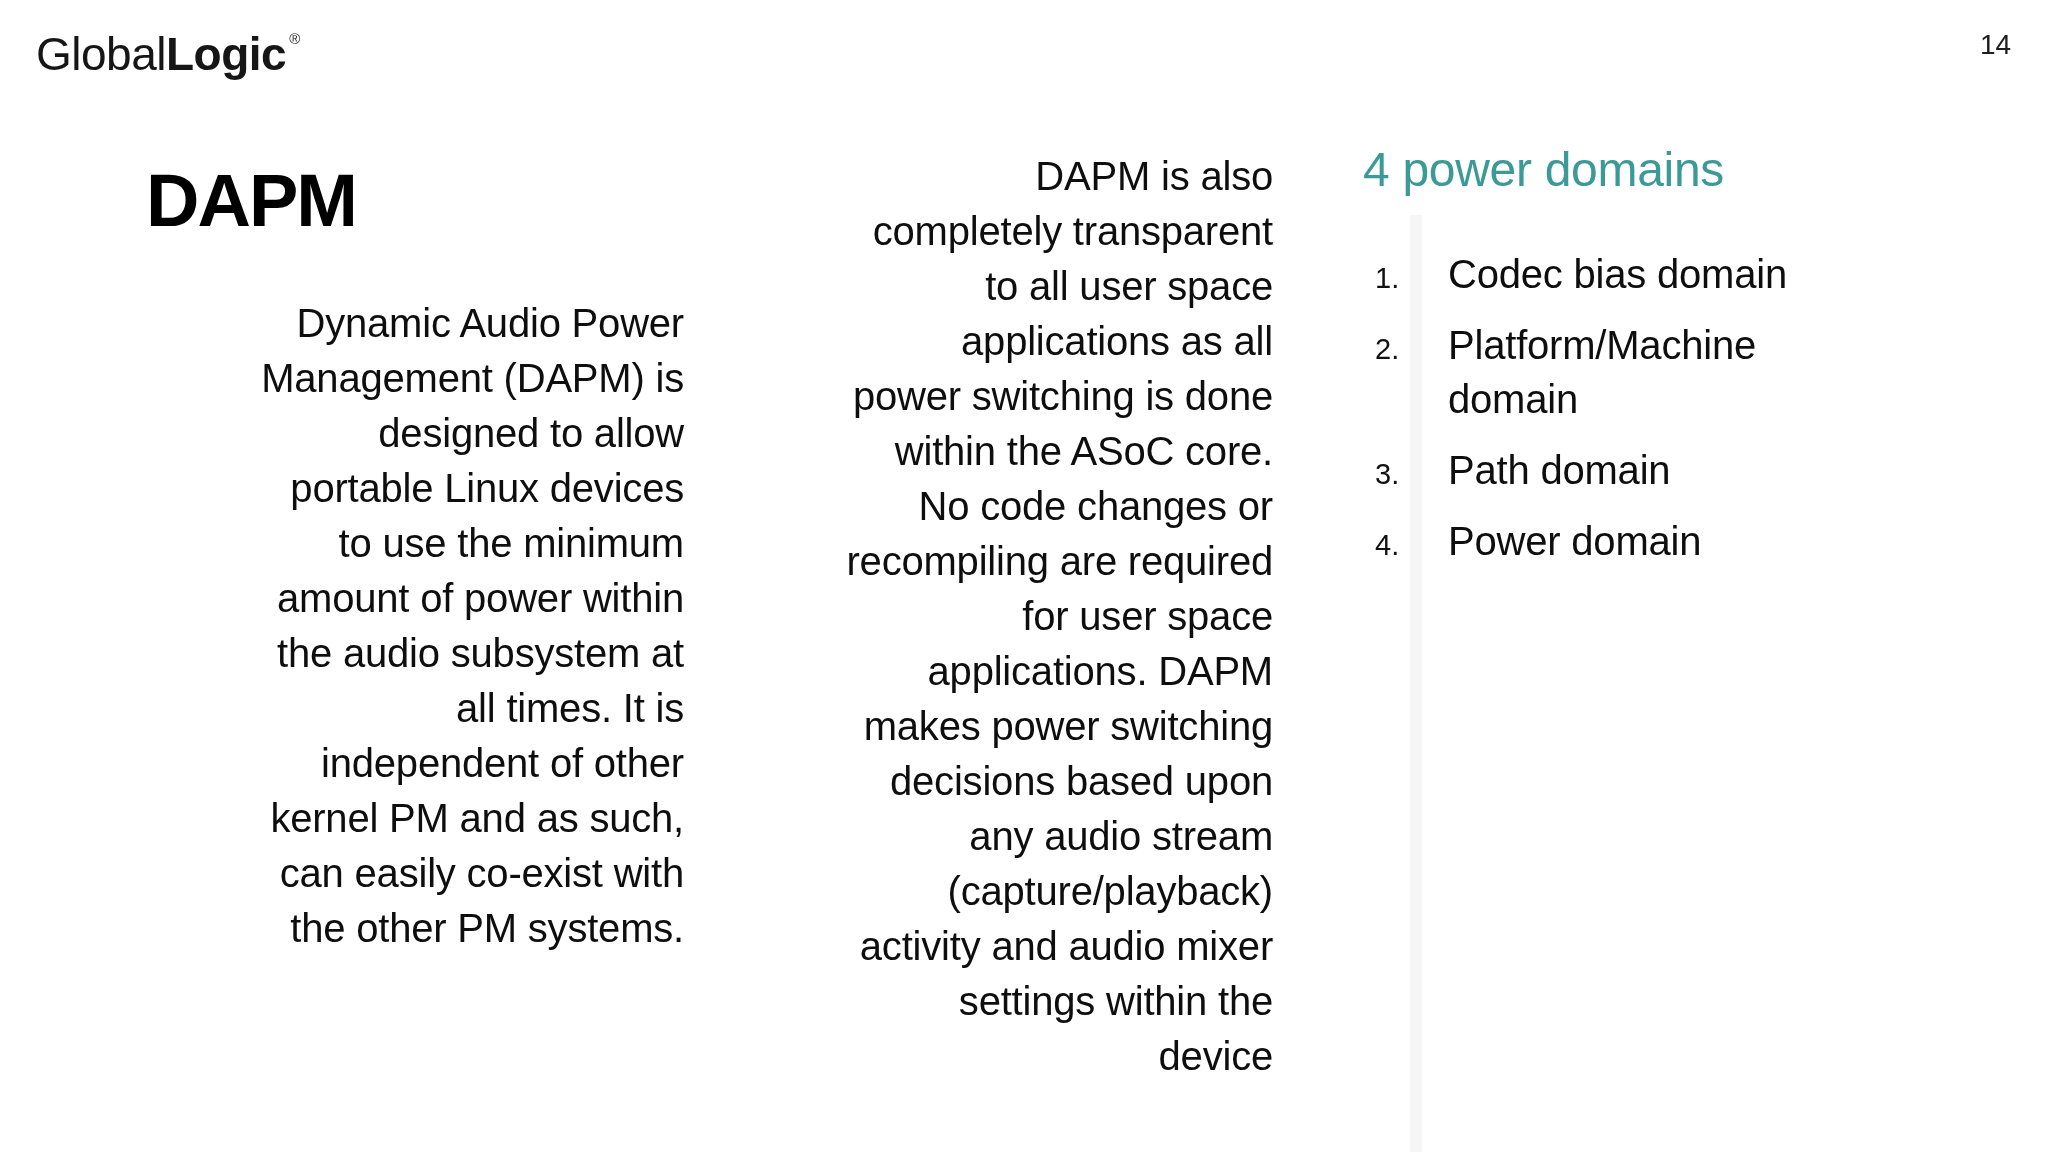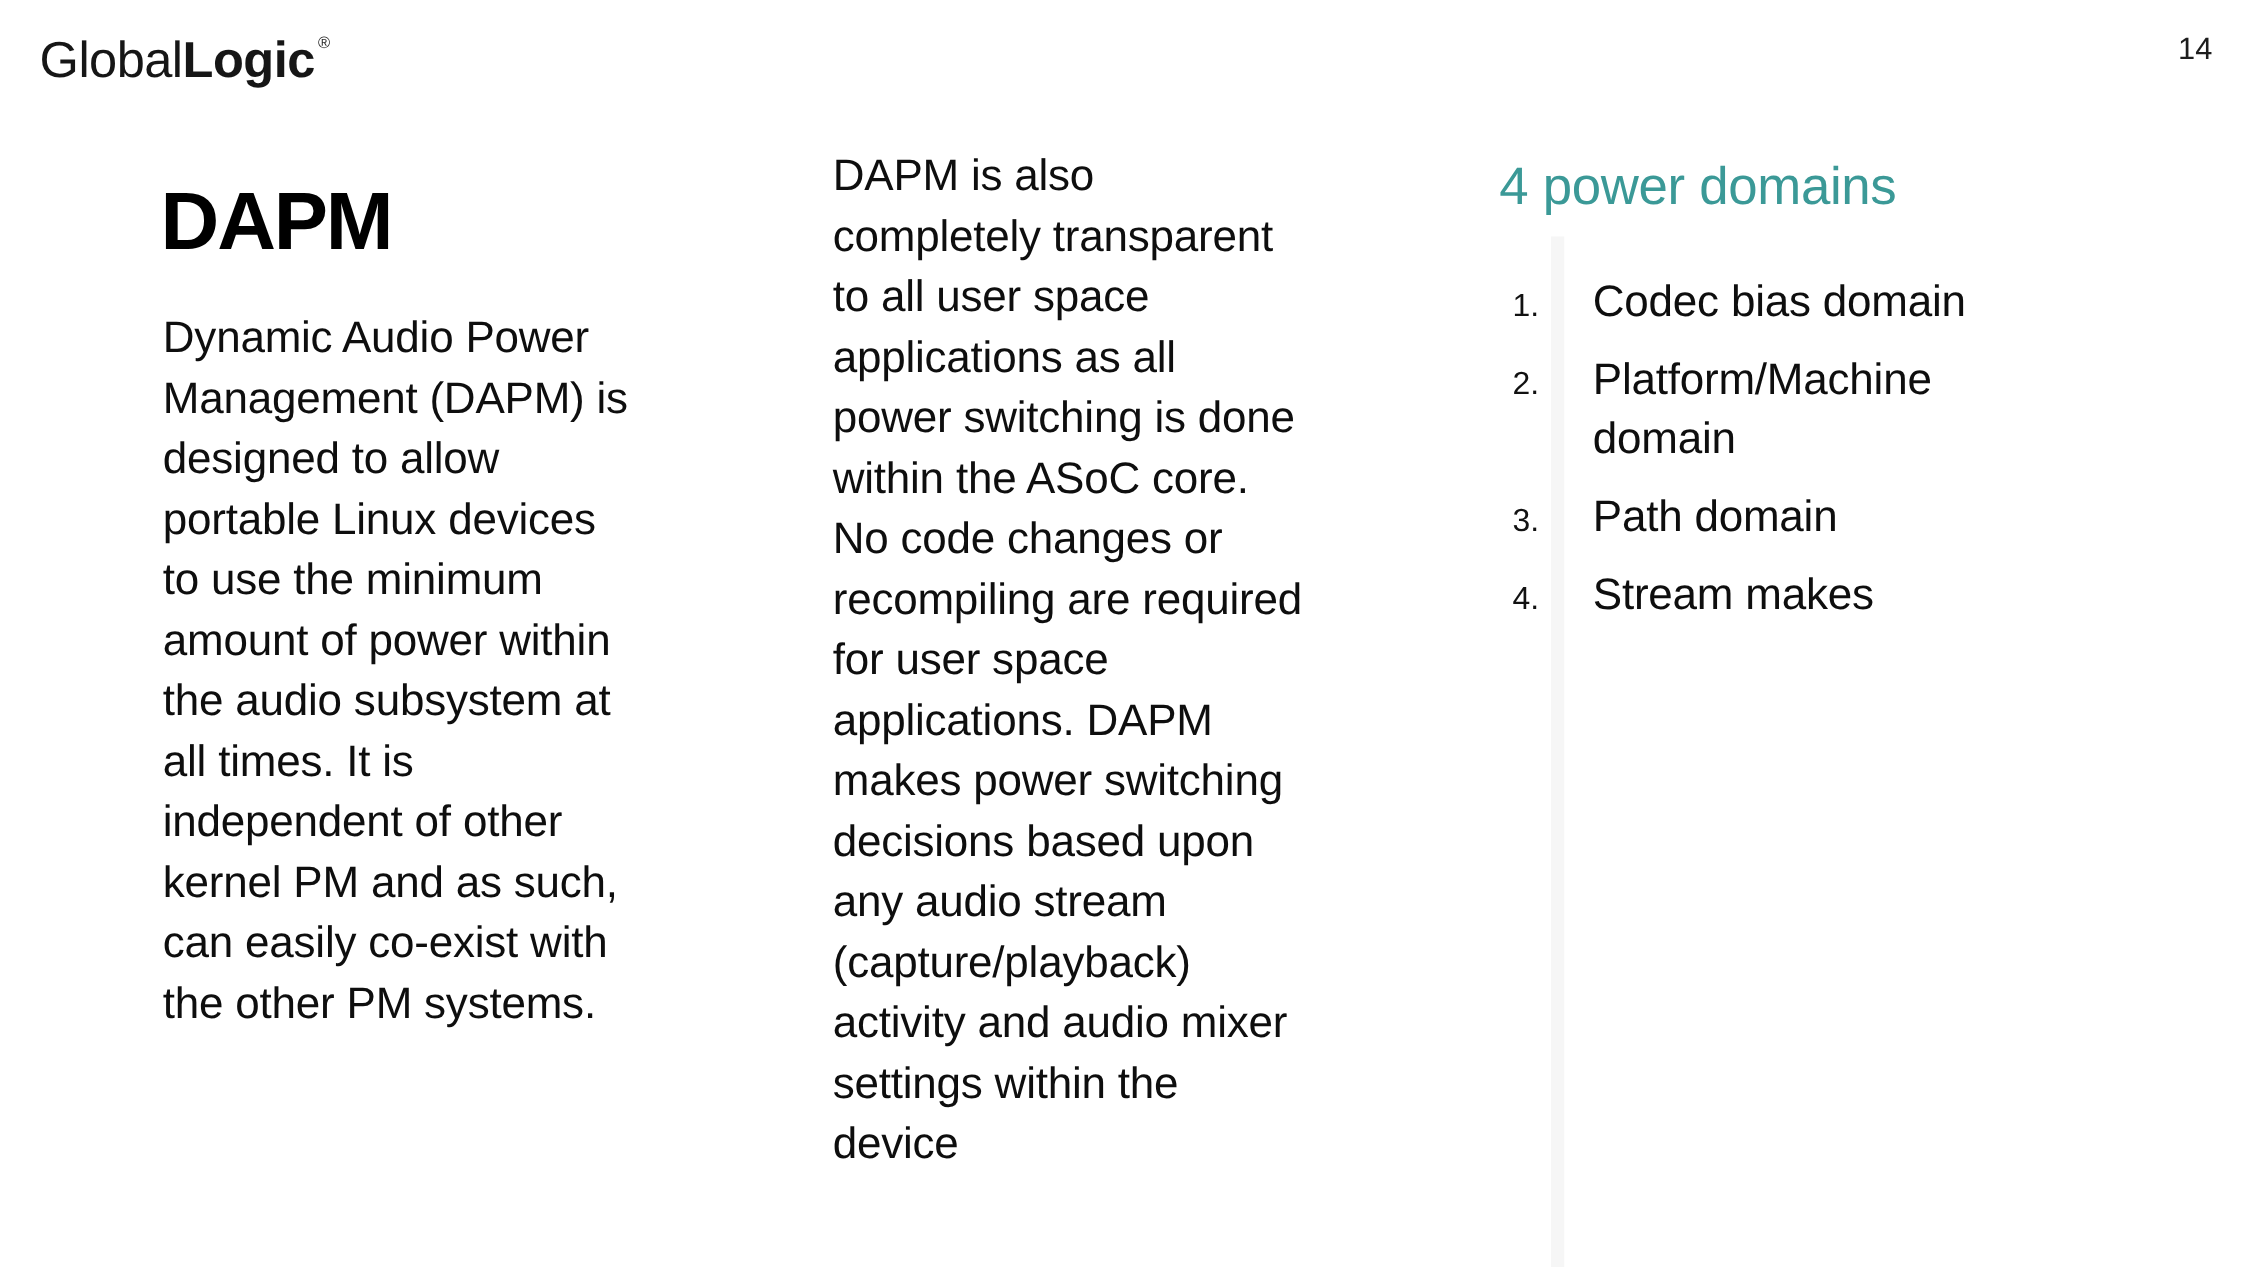--- a/index.html
+++ b/index.html
@@ -50,26 +50,27 @@
     position: absolute;
     left: 146px;
     top: 158px;
     margin: 0;
     font-size: 74px;
     font-weight: 700;
     letter-spacing: -2px;
     color: #000000;
   }
   .para {
-    margin: 0;
+    margin: 16px;
     font-size: 40px;
     line-height: 55px;
     letter-spacing: -0.2px;
     color: #0e0e0e;
     white-space: pre-line;
+    text-align: right;
   }
   .para-left {
     position: absolute;
     left: 148px;
     top: 280px;
     width: 520px;
   }
 
   
   .para-mid {
@@ -183,17 +184,17 @@
       <span class="item-number">2.</span>
       <span class="item-label">Platform/Machine
 domain</span>
     </li>
     <li>
       <span class="item-number">3.</span>
       <span class="item-label">Path domain</span>
     </li>
     <li>
       <span class="item-number">4.</span>
-      <span class="item-label">Stream makes</span>
+      <span class="item-label">Power domain</span>
     </li>
   </ol>
 
 </div>
 
 </body></html>

